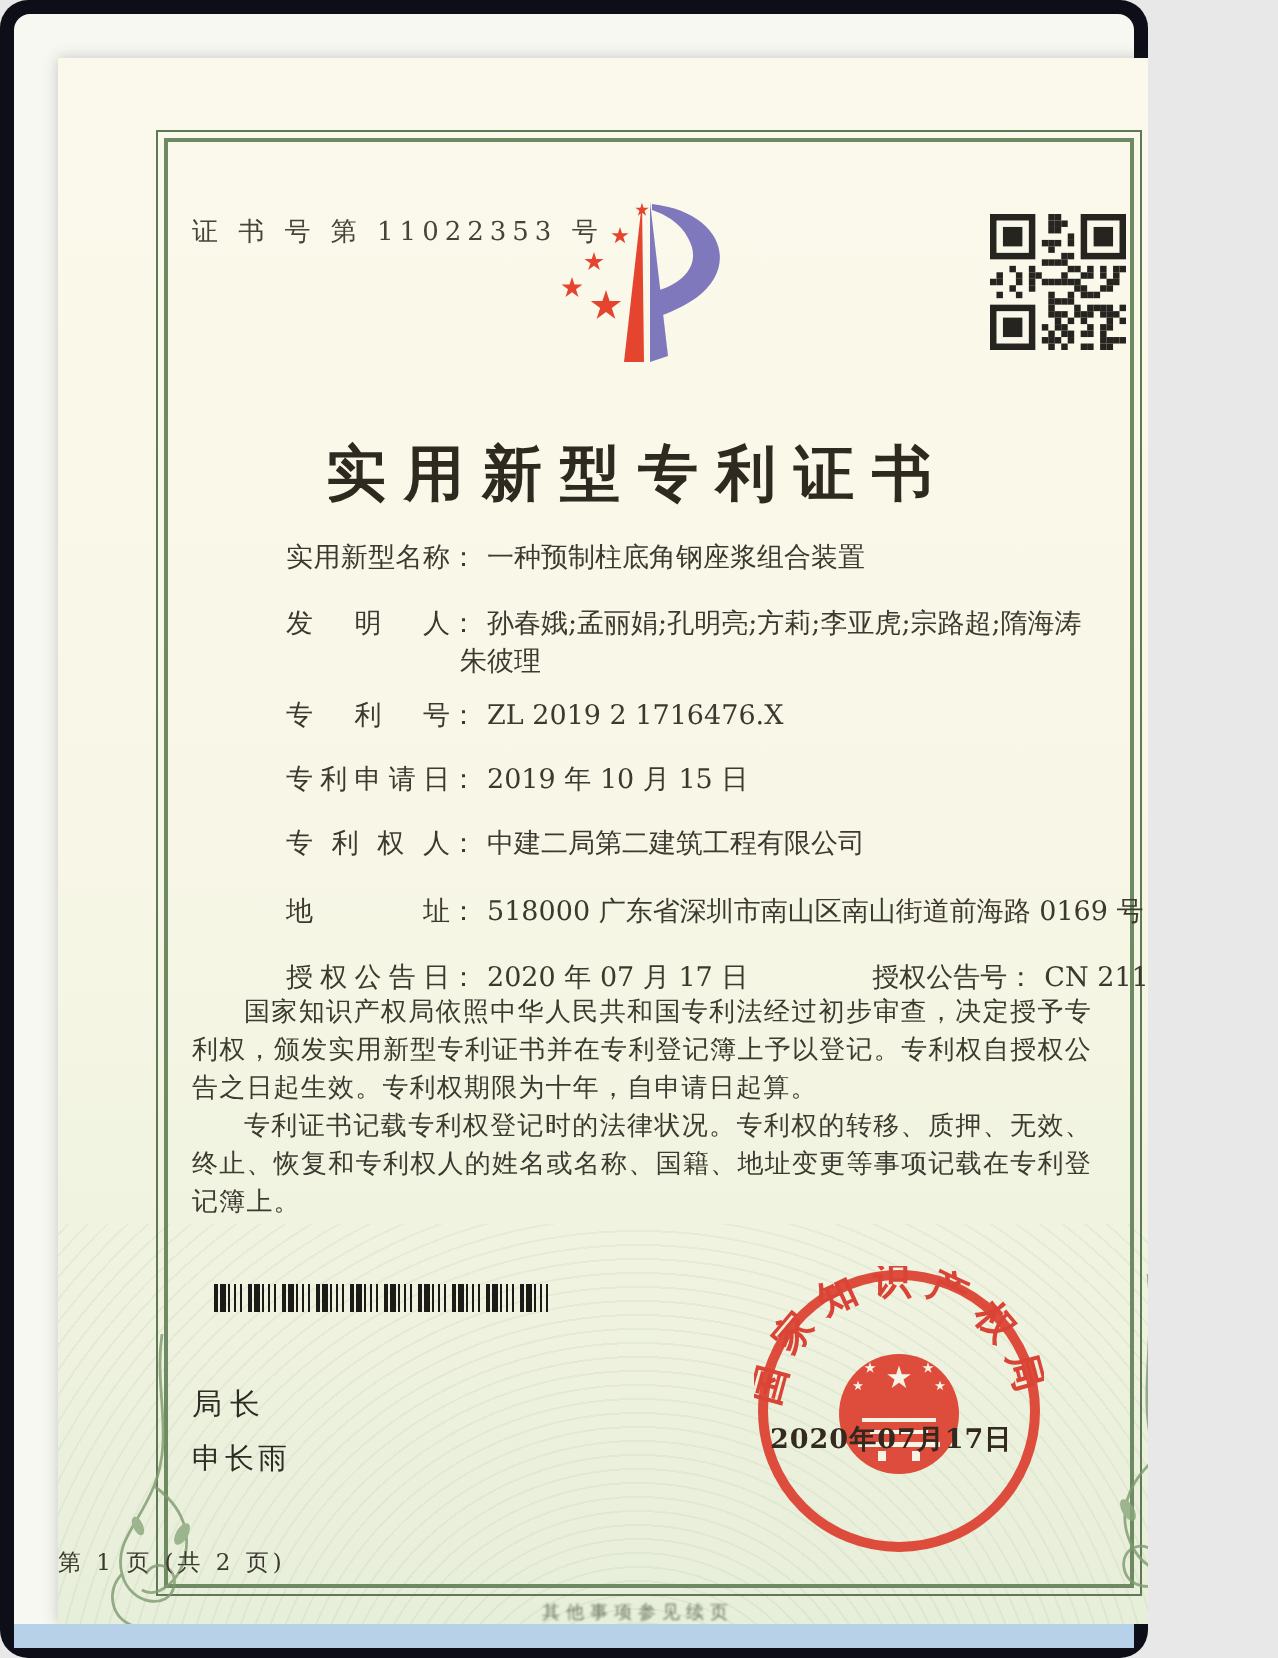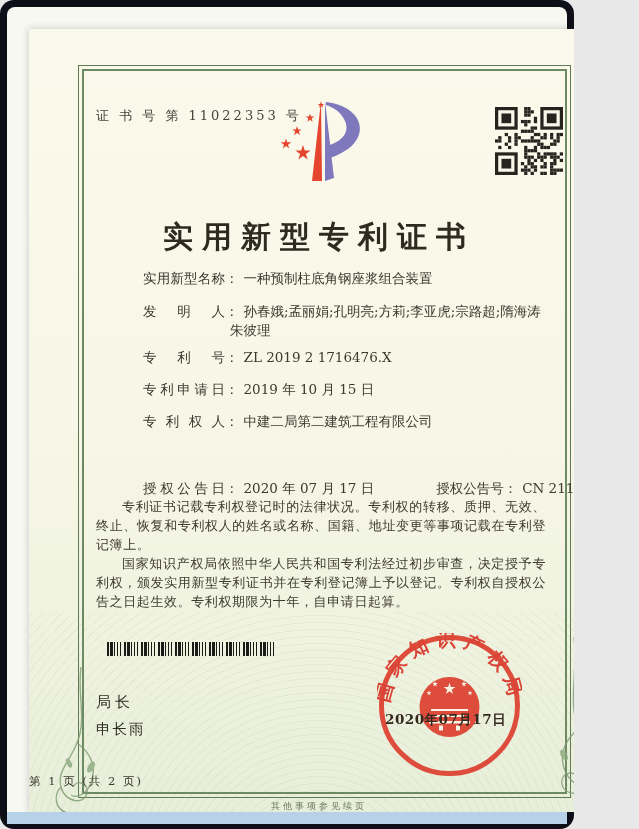--- a/index.html
+++ b/index.html
@@ -228,27 +228,30 @@
     </div>
     <div class="row" id="row-pno">
       <span class="flabel">专利号</span><span>：</span><span class="fval">ZL 2019 2 1716476.X</span>
     </div>
     <div class="row" id="row-fdate">
       <span class="flabel">专利申请日</span><span>：</span><span class="fval">2019 年 10 月 15 日</span>
     </div>
     <div class="row" id="row-owner">
       <span class="flabel">专利权人</span><span>：</span><span class="fval">中建二局第二建筑工程有限公司</span>
     </div>
+    <div class="row" id="row-addr">
+      <span class="flabel">地址</span><span>：</span><span class="fval">518000 广东省深圳市南山区南山街道前海路 0169 号</span>
+    </div>
     <div class="row" id="row-grant">
       <span class="flabel">授权公告日</span><span>：</span><span class="fval">2020 年 07 月 17 日</span><span class="grant2">授权公告号</span><span>：</span><span class="fval">CN 211037271 U</span>
     </div>
 
     <div class="paras">
+      <p>国家知识产权局依照中华人民共和国专利法经过初步审查，决定授予专利权，颁发实用新型专利证书并在专利登记簿上予以登记。专利权自授权公告之日起生效。专利权期限为十年，自申请日起算。</p>
       <p>专利证书记载专利权登记时的法律状况。专利权的转移、质押、无效、终止、恢复和专利权人的姓名或名称、国籍、地址变更等事项记载在专利登记簿上。</p>
-      <p>国家知识产权局依照中华人民共和国专利法经过初步审查，决定授予专利权，颁发实用新型专利证书并在专利登记簿上予以登记。专利权自授权公告之日起生效。专利权期限为十年，自申请日起算。</p>
     </div>
 
     <svg id="barcode" class="barcode" width="170" height="14" viewBox="0 0 170 14">
         <rect x="0" y="0" width="2" height="14" fill="#1c1b18"></rect>
         <rect x="3" y="0" width="3" height="14" fill="#1c1b18"></rect>
         <rect x="7" y="0" width="1" height="14" fill="#1c1b18"></rect>
         <rect x="10" y="0" width="1" height="14" fill="#1c1b18"></rect>
         <rect x="13" y="0" width="1" height="14" fill="#1c1b18"></rect>
         <rect x="17" y="0" width="2" height="14" fill="#1c1b18"></rect>
         <rect x="20" y="0" width="3" height="14" fill="#1c1b18"></rect>

